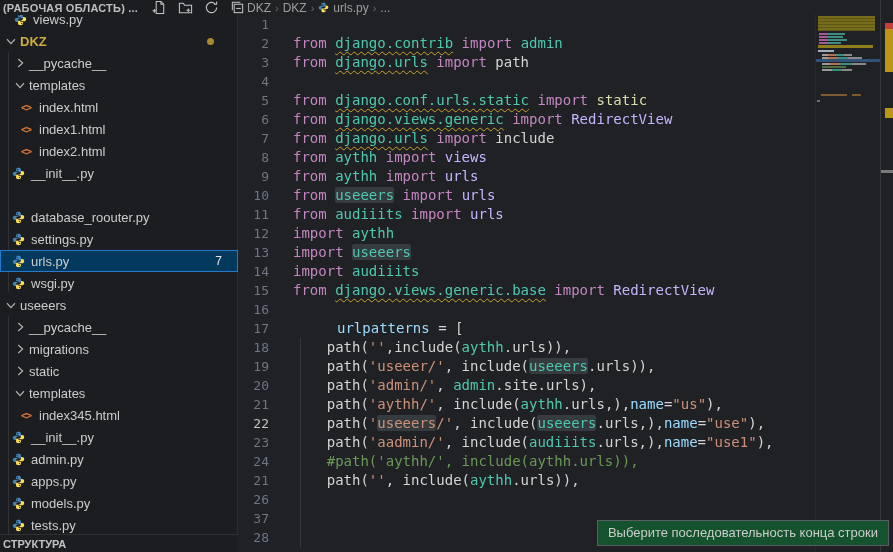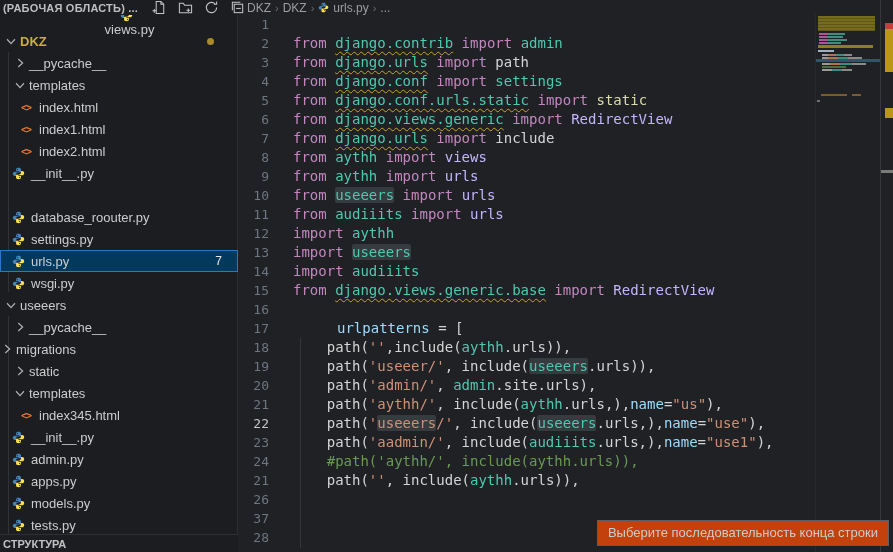--- a/index.html
+++ b/index.html
@@ -69,34 +69,34 @@
 
   
   #minimap { position:absolute; top:14px; right:13px; width:65px; height:538px;
              border-left:1px solid #27292d; cursor:pointer; }
   .mm { position:absolute; }
   #ruler { position:absolute; top:0; right:0; width:13px; height:552px;
            border-left:1px solid #36383c; }
   .rm { position:absolute; left:4px; width:9px; }
 
   
-  #tooltip { position:absolute; right:4px; bottom:6px; background:#c2410c;
+  #tooltip { position:absolute; right:4px; bottom:6px; background:#14532d;
              border:1px solid #5a5d63; color:#cccccc; font-size:13px;
              padding:4px 10px 5px 10px; white-space:nowrap; }
 </style>
 </head>
 <body>
 
 <div id="app">
 
   <div id="sidebar">
     <div id="tree">
       <div class="tguide" style="left:8px; top:52px; height:240px;"></div>
       <div class="tguide" style="left:8px; top:316px; height:218px;"></div>
-    <div class="trow" style="top: 8px; padding-left: 19px; flex-direction: column;">
+    <div class="trow" style="top: 8px; padding-left: 13px;">
           <span class="ficon">
             <svg viewBox="0 0 16 16" width="13" height="13">
               <path fill="#4584b6" d="M8 1C6 1 5 1.8 5 3v2h3.2v.8H3.6C2.1 5.8 1 6.9 1 8.4S2.1 11 3.6 11H5V9.2C5 7.7 6.3 6.6 8 6.6h3V3c0-1.2-1-2-3-2zM6.6 2.5a.7.7 0 1 1 0 1.4.7.7 0 0 1 0-1.4z"></path>
               <path fill="#ffde57" d="M8 15c2 0 3-.8 3-2v-2H7.8v-.8h4.6c1.5 0 2.6-1.1 2.6-2.6S13.9 5 12.4 5H11v1.8c0 1.5-1.3 2.6-3 2.6H5V13c0 1.2 1 2 3 2zm1.4-1.5a.7.7 0 1 1 0-1.4.7.7 0 0 1 0 1.4z"></path>
             </svg>
           </span>
           <span class="tlabel">views.py</span>
         </div>
         <div class="trow" style="top: 30px; padding-left: 4px;">
           <span class="chev open">
@@ -190,21 +190,21 @@
           <span class="tlabel">useeers</span>
         </div>
         <div class="trow" style="top: 316px; padding-left: 13px;">
           <span class="chev ">
             <svg viewBox="0 0 16 16" width="14" height="14" fill="none" stroke="#b0b0b0" stroke-width="1.4">
               <path d="M6 3.5l5 4.5-5 4.5"></path>
             </svg>
           </span>
           <span class="tlabel">__pycache__</span>
         </div>
-        <div class="trow" style="top: 338px; ">
+        <div class="trow" style="top: 338px; padding-left: 13px;">
           <span class="chev ">
             <svg viewBox="0 0 16 16" width="14" height="14" fill="none" stroke="#b0b0b0" stroke-width="1.4">
               <path d="M6 3.5l5 4.5-5 4.5"></path>
             </svg>
           </span>
           <span class="tlabel">migrations</span>
         </div>
         <div class="trow" style="top: 360px; padding-left: 13px;">
           <span class="chev ">
             <svg viewBox="0 0 16 16" width="14" height="14" fill="none" stroke="#b0b0b0" stroke-width="1.4">
@@ -331,21 +331,20 @@
         <div class="cline" style="top: 19px;">
           <span class="ln">2</span>
           <span class="ct"><span class="tk-k">from </span><span class="tk-m sq">django.contrib</span><span class="tk-p"> </span><span class="tk-k">import</span><span class="tk-p"> </span><span class="tk-m">admin</span></span>
         </div>
         <div class="cline" style="top: 38px;">
           <span class="ln">3</span>
           <span class="ct"><span class="tk-k">from </span><span class="tk-m sq">django.urls</span><span class="tk-p"> </span><span class="tk-k">import</span><span class="tk-p"> </span><span class="tk-p">path</span></span>
         </div>
         <div class="cline" style="top: 57px;">
           <span class="ln">4</span>
-          <span class="ct"><span class="tk-k">from </span><span class="tk-m sq">django.conf</span><span class="tk-p"> </span><span class="tk-k">import</span><span class="tk-p"> </span><span class="tk-m">settings</span></span>
         </div>
         <div class="cline" style="top: 76px;">
           <span class="ln">5</span>
           <span class="ct"><span class="tk-k">from </span><span class="tk-m sq">django.conf.urls.static</span><span class="tk-p"> </span><span class="tk-k">import</span><span class="tk-p"> </span><span class="tk-f">static</span></span>
         </div>
         <div class="cline" style="top: 95px;">
           <span class="ln">6</span>
           <span class="ct"><span class="tk-k">from </span><span class="tk-m sq">django.views.generic</span><span class="tk-p"> </span><span class="tk-k">import</span><span class="tk-p"> </span><span class="tk-d">RedirectView</span></span>
         </div>
         <div class="cline" style="top: 114px;">

